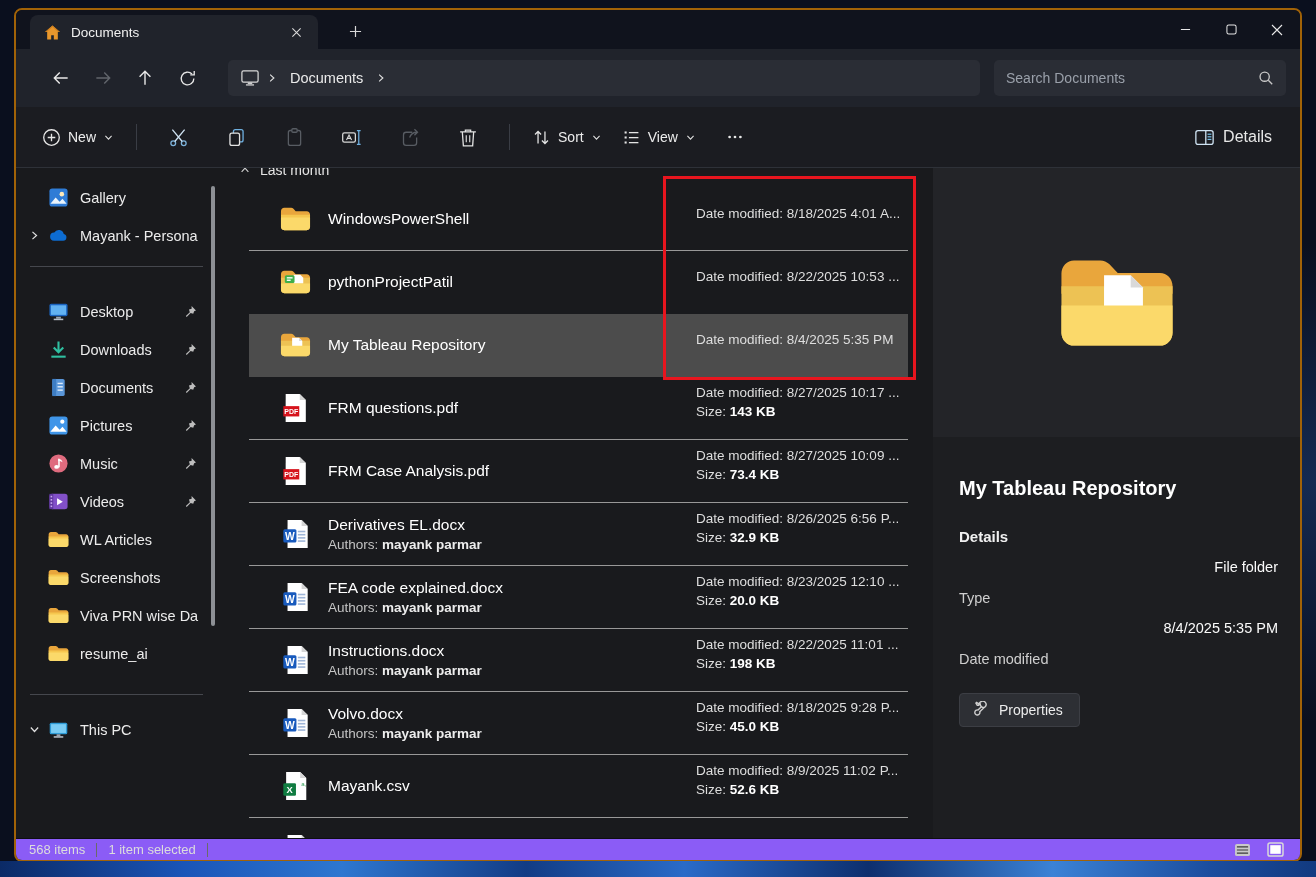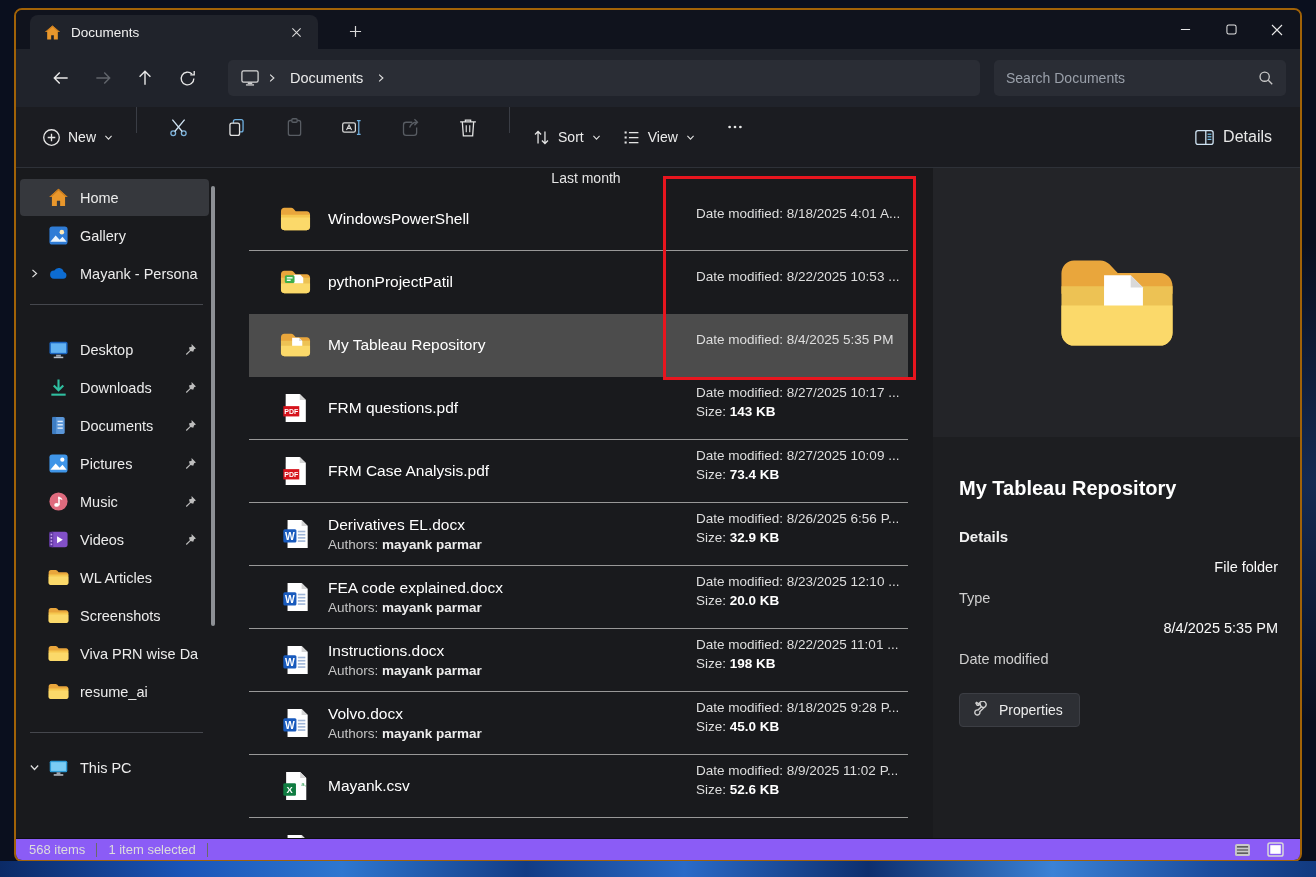--- a/index.html
+++ b/index.html
@@ -33,21 +33,21 @@
   .navbtn { width:42px; height:38px; display:flex; align-items:center; justify-content:center; border-radius:5px; flex:0 0 auto; }
   .addressbar { flex:1; height:36px; background:#2a2d35; border-radius:5px; margin:0 14px 0 20px;
     display:flex; align-items:center; padding:0 12px; }
   .crumb-txt { font-size:14.5px; color:#eaeaea; margin:0 6px; }
   .crumb-sep { margin:0 6px; }
   .searchbar { width:292px; height:36px; background:#2a2d35; border-radius:5px; display:flex; align-items:center; padding:0 12px; margin-right:2px; }
   .searchbar input { flex:1; background:transparent; border:none; outline:none; color:#e0e0e0; font-size:14px; font-family:"Liberation Sans",sans-serif; }
   .searchbar input::placeholder { color:#9aa0aa; opacity:1; }
 
   
-  .toolbar { height:61px; background:#1b1c21; border-bottom:1px solid #2e3138; display:flex; padding:0 16px; position:relative; z-index:2; }
+  .toolbar { height:61px; background:#1b1c21; border-bottom:1px solid #2e3138; display:flex; align-items:center; padding:0 16px; position:relative; z-index:2; }
   .tbtn { display:flex; align-items:center; gap:7px; padding:8px 10px; border-radius:5px; flex:0 0 auto; }
   .tbtn .lbl { font-size:14px; color:#ececec; }
   .ticon { width:44px; height:40px; display:flex; align-items:center; justify-content:center; border-radius:5px; flex:0 0 auto; margin:0 7px; }
   .tsep { width:1px; height:26px; background:#3a3d45; margin:0 12px; flex:0 0 auto; }
   .details-toggle { margin-left:auto; display:flex; align-items:center; gap:8px; padding:8px 12px; border-radius:5px; }
 
   
   .content { position:absolute; top:158px; left:0; right:0; bottom:22px; display:flex; }
 
   
@@ -57,21 +57,21 @@
   .sitem .chev { width:28px; display:flex; justify-content:center; flex:0 0 auto; }
   .sitem .sic { width:21px; height:21px; flex:0 0 auto; margin-right:11px; }
   .sitem .slabel { flex:1; white-space:nowrap; overflow:hidden; }
   .sitem .pin { width:14px; height:14px; flex:0 0 auto; margin-right:6px; }
   .ssep { height:1px; background:#45474d; margin:12px 14px 26px 14px; }
   .ssep2 { height:1px; background:#45474d; margin:22px 14px 16px 14px; }
   .sscroll { position:absolute; right:2px; top:18px; width:4px; height:440px; background:#8d9095; border-radius:2px; }
 
   
   .filelist { flex:1; position:relative; overflow:hidden; background:#191a1d; }
-  .group-hdr { position:relative; top:-7px; margin-left:22px; display:flex; align-items:center; gap:9px; height:17px; font-size:14px; color:#e4e4e4;flex-direction:column; }
+  .group-hdr { position:relative; top:-7px; margin-left:22px; display:flex; align-items:center; gap:9px; height:17px; font-size:14px; color:#e4e4e4; }
   .rows { margin:3px 25px 0 32px; }
   .frow { height:63px; display:flex; align-items:center; position:relative; border-bottom:1px solid #989898; }
   .frow.nosep { border-bottom-color:transparent; }
   .frow.sel { background:#4c4c4c; border-bottom-color:transparent; }
   .ficon { width:31px; height:30px; margin-left:31px; flex:0 0 auto; }
   .fmain { margin-left:17px; display:flex; flex-direction:column; justify-content:center; gap:3px; min-width:0; }
   .fname { font-size:15.5px; color:#fff; white-space:nowrap; }
   .fsub { font-size:13.5px; color:#c4c4c4; }
   .fsub b { color:#ececec; font-weight:bold; }
   .fmeta { position:absolute; left:447px; top:0; bottom:12px; display:flex; flex-direction:column; justify-content:center; gap:4px; }
@@ -412,27 +412,20 @@
             <rect x="15.5" y="12.5" width="4.5" height="1.4"></rect>
           </g>
         </svg>
       <span class="lbl">Details</span>
     </div>
   </div>
 
   <div class="content">
 
     <div class="sidebar">
-      <div class="sitem sel">
-        <span class="chev"></span>
-        <svg class="sic">
-            <use href="#s-home"></use>
-          </svg>
-        <span class="slabel">Home</span>
-      </div>
       <div class="sitem">
         <span class="chev"></span>
         <svg class="sic">
             <use href="#s-gallery"></use>
           </svg>
         <span class="slabel">Gallery</span>
       </div>
       <div class="sitem">
         <span class="chev">
             <svg width="13" height="13">

